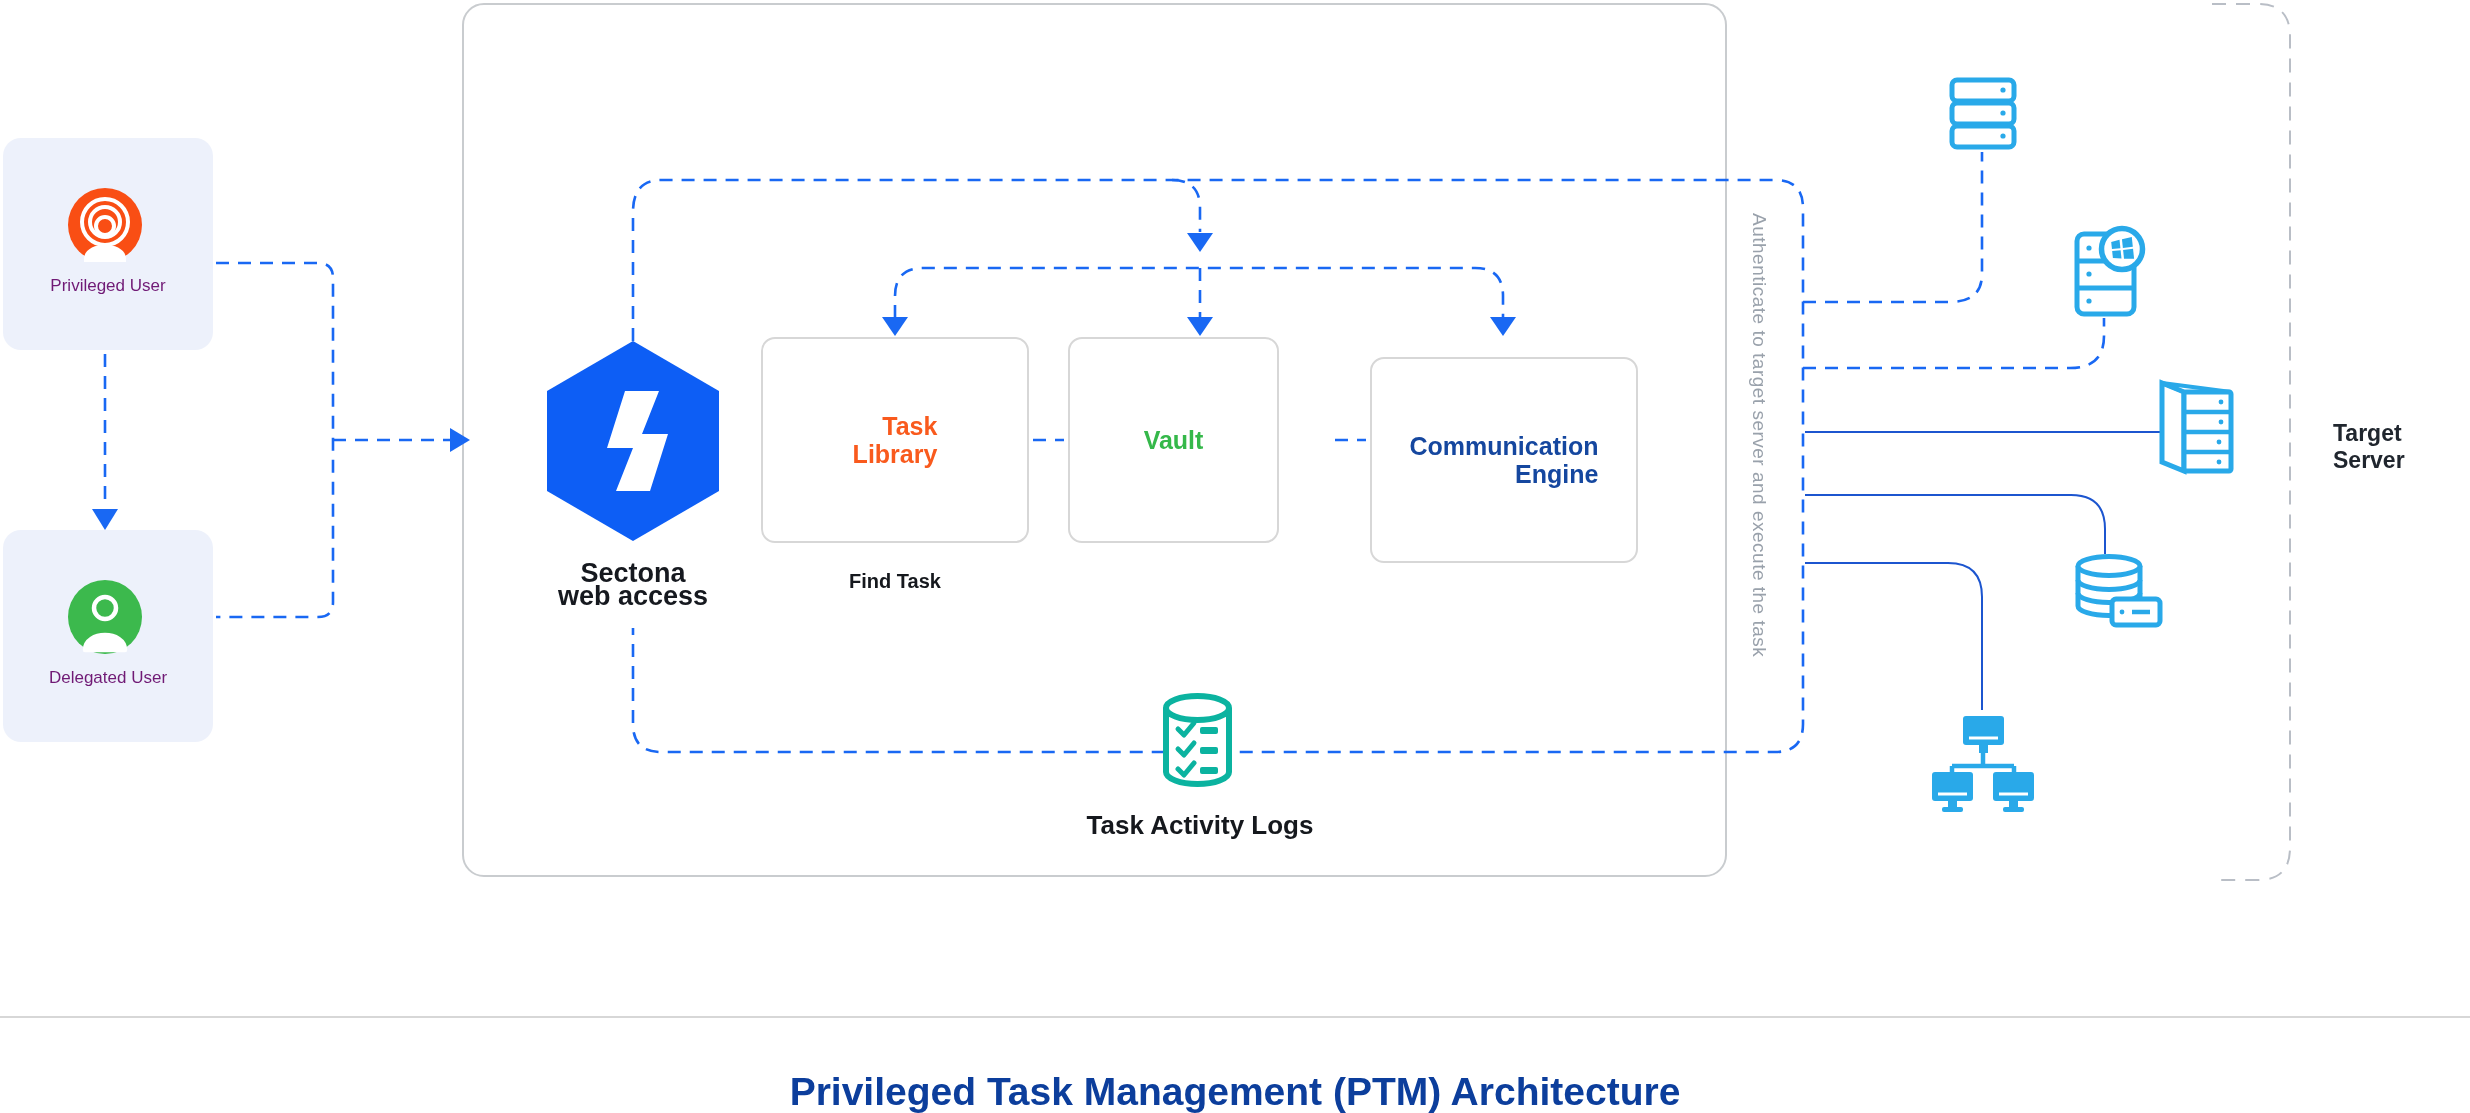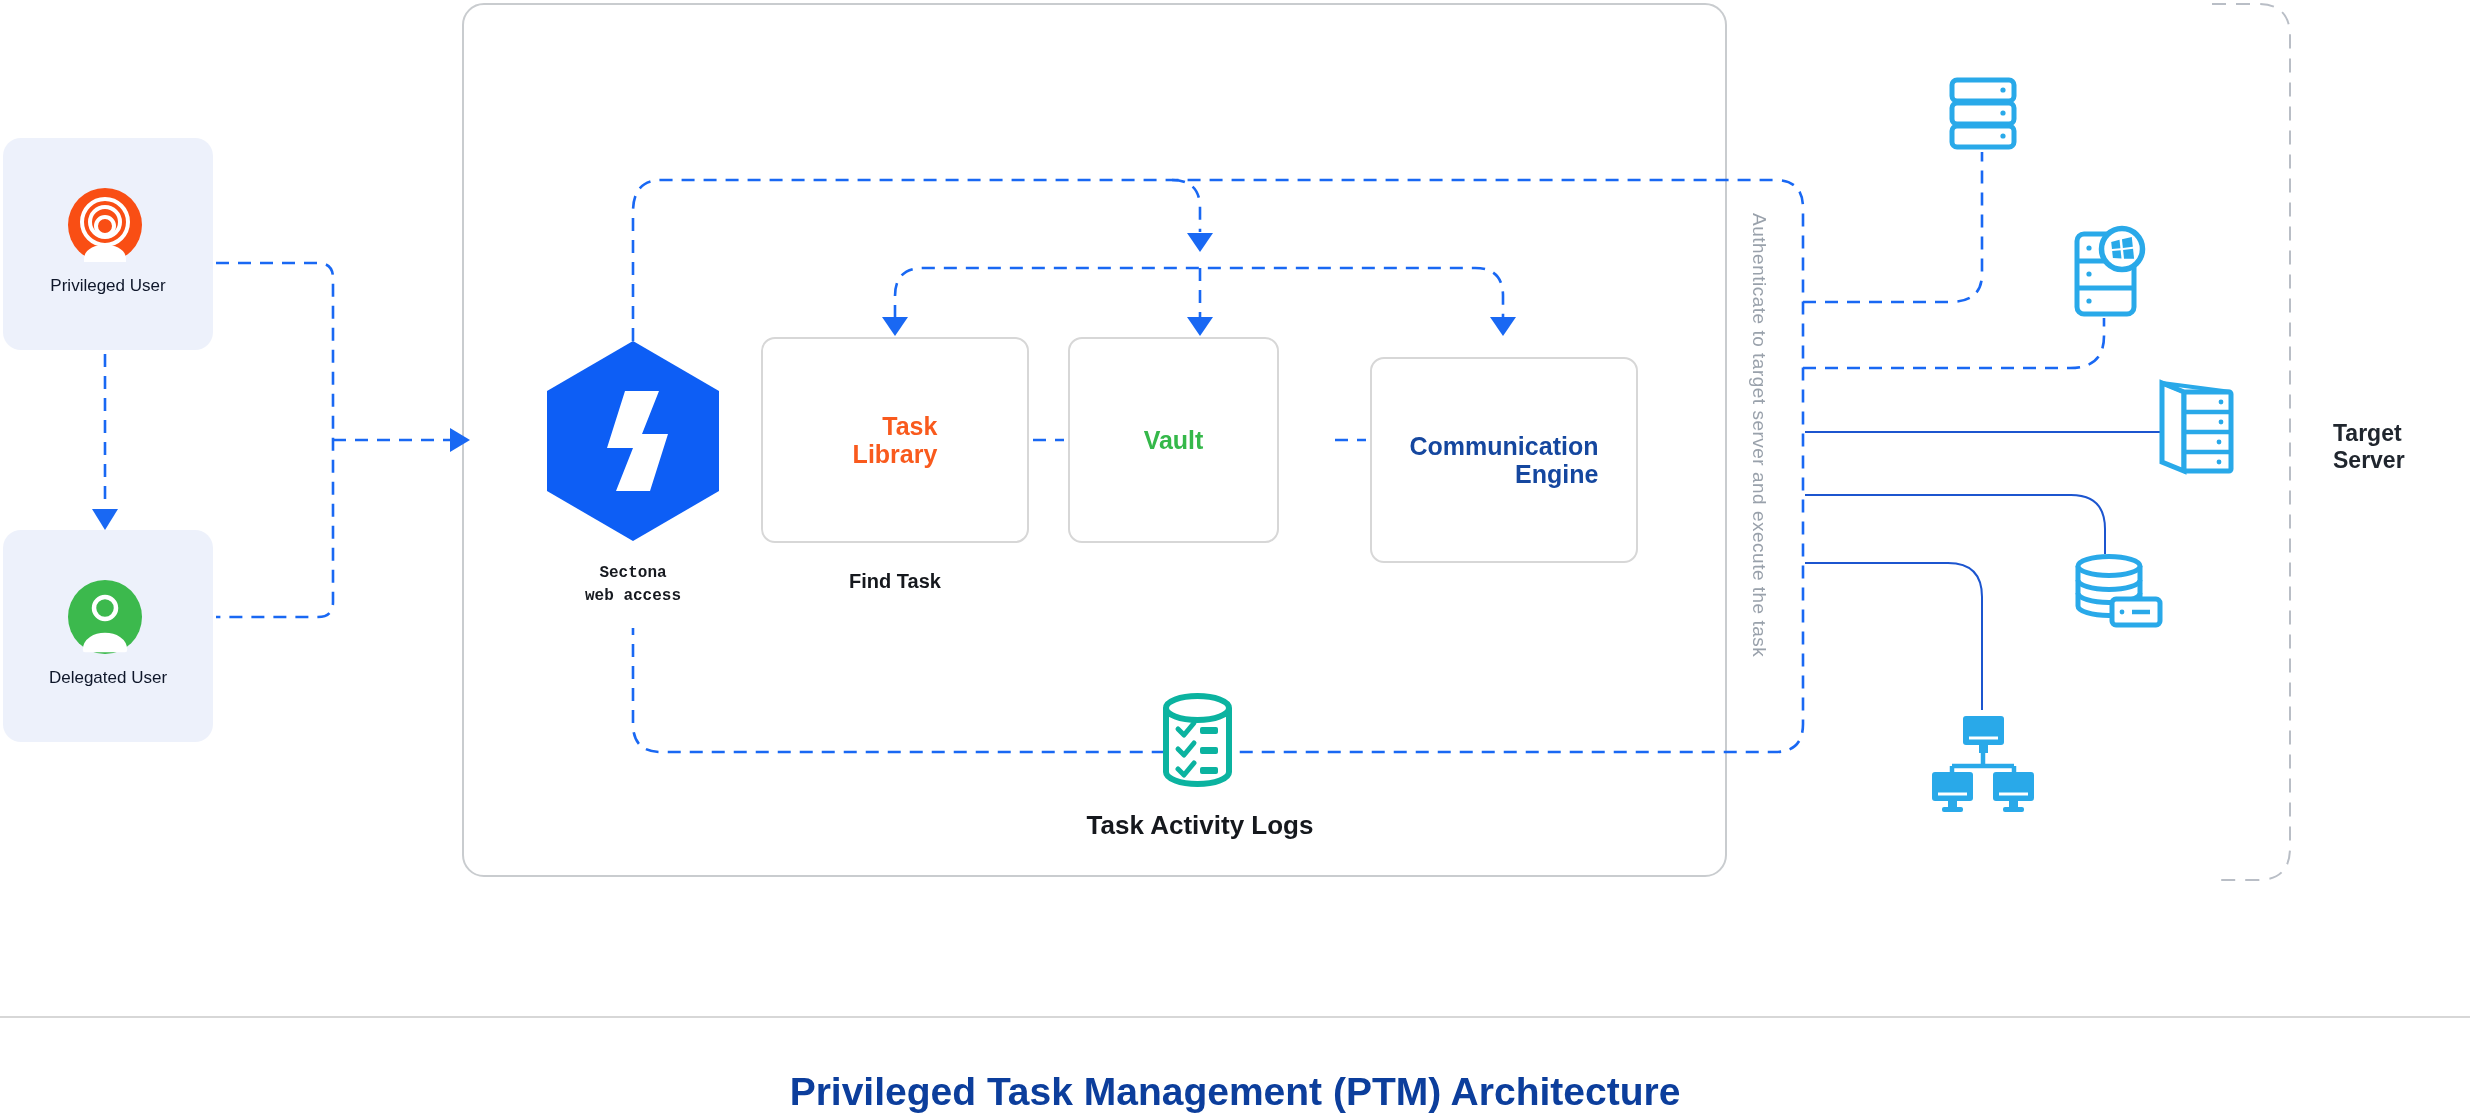--- a/index.html
+++ b/index.html
@@ -4,33 +4,33 @@
 <style>
   html,body{margin:0;padding:0;background:#ffffff;}
   #canvas{position:relative;width:2470px;height:1113px;background:#ffffff;overflow:hidden;
           font-family:"Liberation Sans",sans-serif;}
   .abs{position:absolute;}
   .pre{white-space:pre-line;}
   .center{text-align:center;}
 
   
   .user-card{background:#edf1fb;border-radius:18px;width:210px;height:212px;}
-  .user-label{font-size:17px;font-weight:500;color:#0f172a;width:210px;text-align:center;}
+  .user-label{font-size:17px;font-weight:500;color:#701a75;width:210px;text-align:center;}
 
   
   #main-container{left:462px;top:3px;width:1265px;height:874px;border:2px solid #c9cccf;
                   border-radius:22px;background:#ffffff;box-sizing:border-box;}
 
   
   .module-box{border:2px solid #d7d7d7;border-radius:14px;background:#ffffff;height:206px;
               display:flex;align-items:center;justify-content:center;box-sizing:border-box;}
   .module-title{font-size:25px;font-weight:bold;line-height:28px;text-align:right;}
   .module-caption{font-size:20px;font-weight:bold;color:#15181d;line-height:22px;}
 
-  .hex-label{font-size:16px;font-weight:bold;color:#16191f;line-height:23px;font-family:Liberation Mono, monospace;}
+  .hex-label{font-size:27px;font-weight:bold;color:#16191f;line-height:23px;}
   .logs-label{font-size:26px;font-weight:bold;color:#15181d;}
   .target-label{font-size:23px;font-weight:600;color:#20262e;}
 
   .vertical-note{writing-mode:vertical-rl;font-size:19px;font-weight:500;color:#99a1ab;
                  letter-spacing:0.5px;white-space:nowrap;}
 
   #divider{left:0;top:1016px;width:2470px;height:2px;background:#d7d7d7;}
   #footer-title{left:0;top:1070px;width:2470px;font-size:39px;font-weight:bold;color:#0c3e9c;}
 
   svg{position:absolute;left:0;top:0;pointer-events:none;}

